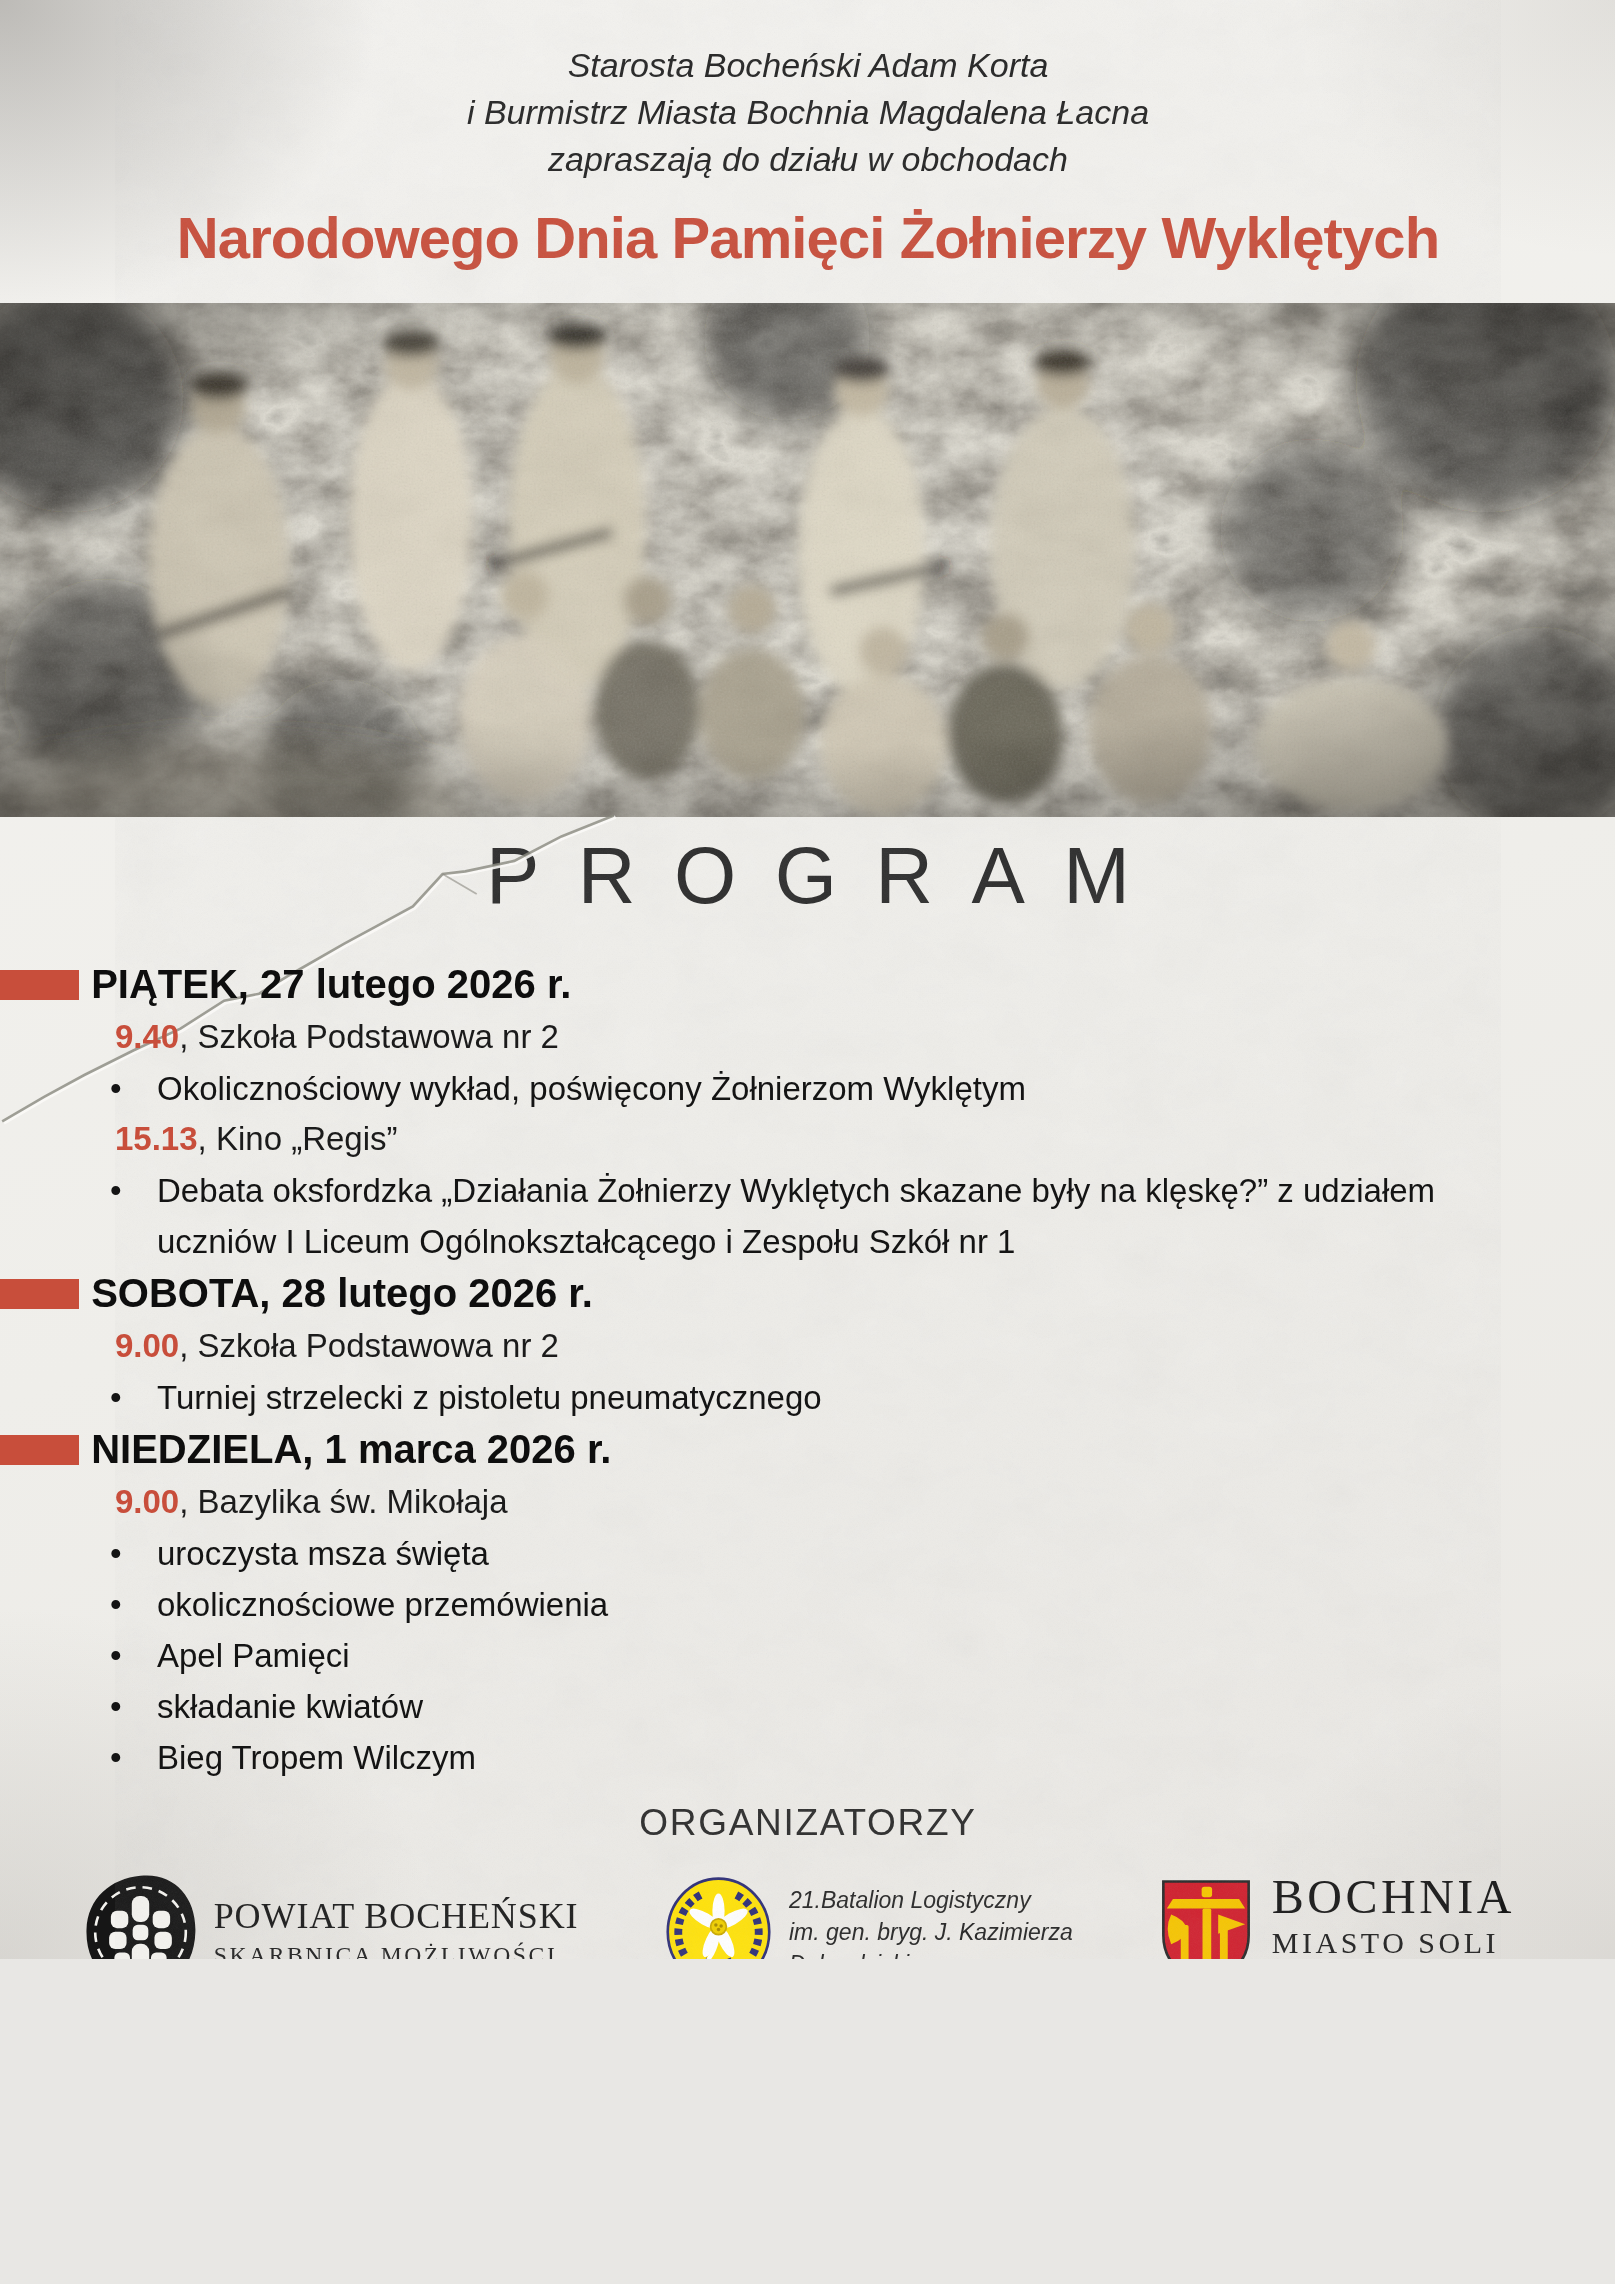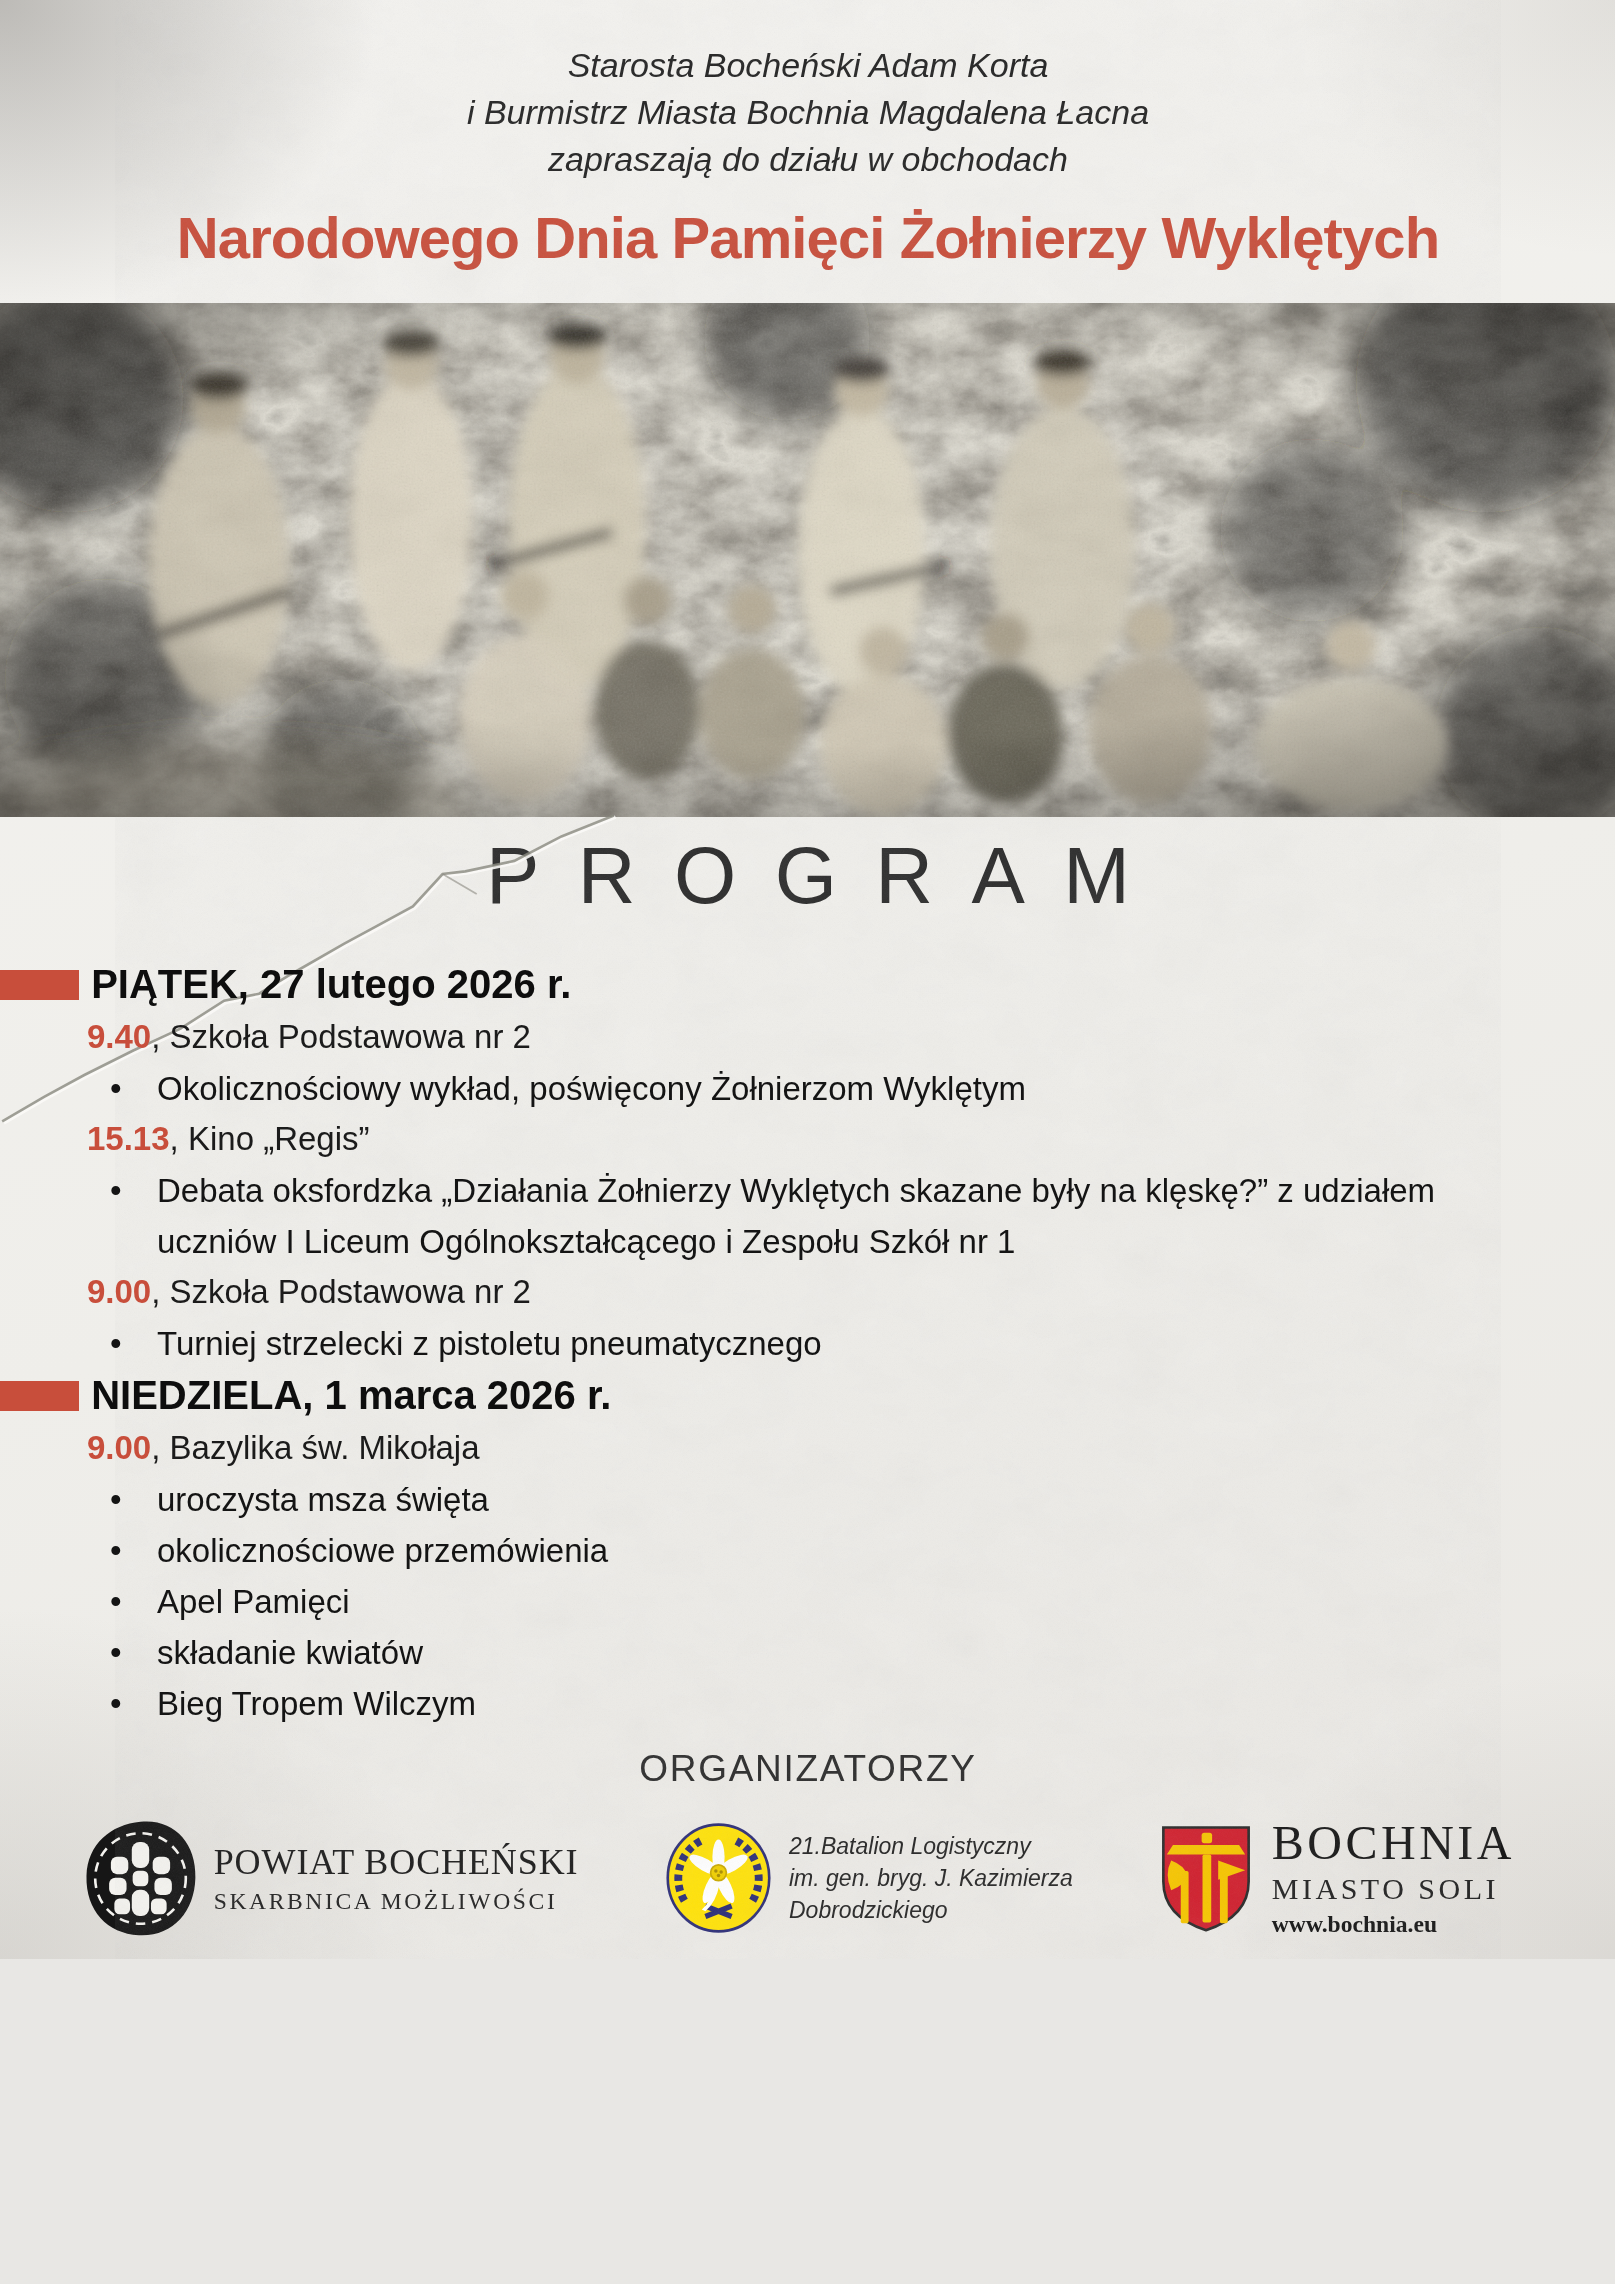--- a/index.html
+++ b/index.html
@@ -35,21 +35,21 @@
   
   .program-title{
     margin:14px 0 0 0;text-align:center;font-weight:400;color:#2b2b2b;
     font-size:80px;line-height:89px;letter-spacing:.48em;text-indent:.48em;
   }
   .program{margin-top:38px;position:relative;}
   .day-heading{display:flex;align-items:center;height:54px;}
   .day-marker{width:79px;height:30px;margin-right:12.2px;flex:0 0 auto;}
   .day-title{font-size:40px;font-weight:800;color:#0e0e0e;letter-spacing:0;}
   .time-row{display:flex;align-items:center;height:51px;padding-left:87px;font-size:33px;}
-  .time-val{font-weight:700;}
+  .time-val{font-weight:700;margin-left:28px;}
   .time-rest{color:#1b1b1b;}
   .bullet-row{display:flex;align-items:flex-start;padding-left:110px;min-height:51px;}
   .bullet-dot{flex:0 0 47px;font-size:33px;line-height:51px;color:#141414;}
   .bullet-text{flex:1;padding-right:68px;font-size:33px;line-height:51px;color:#141414;}
 
   
   .org-title{margin:15.7px 0 0 0;text-align:center;font-size:37px;line-height:49px;font-weight:400;letter-spacing:1.7px;color:#2c2c2c;}
   .logos{margin-top:21px;height:128px;display:flex;justify-content:space-between;align-items:center;padding:0 101px 0 83px;}
   .logo-group{display:flex;align-items:center;}
   .powiat-emblem{width:115px;height:121px;flex:0 0 auto;}
@@ -212,20 +212,24 @@
         <div class="bullet-text">Okolicznościowy wykład, poświęcony Żołnierzom Wyklętym</div>
       </div>
       <div class="time-row">
         <span class="time-val" style="color: rgb(200, 78, 59);">15.13</span>
         <span class="time-rest">, Kino „Regis”</span>
       </div>
       <div class="bullet-row">
         <span class="bullet-dot">•</span>
         <div class="bullet-text">Debata oksfordzka „Działania Żołnierzy Wyklętych skazane były na klęskę?” z udziałem uczniów I Liceum Ogólnokształcącego i Zespołu Szkół nr 1</div>
       </div>
+      <div class="day-heading">
+        <span class="day-marker" style="background: rgb(200, 78, 59);"></span>
+        <span class="day-title">SOBOTA, 28 lutego 2026 r.</span>
+      </div>
       <div class="time-row">
         <span class="time-val" style="color: rgb(200, 78, 59);">9.00</span>
         <span class="time-rest">, Szkoła Podstawowa nr 2</span>
       </div>
       <div class="bullet-row">
         <span class="bullet-dot">•</span>
         <div class="bullet-text">Turniej strzelecki z pistoletu pneumatycznego</div>
       </div>
       <div class="day-heading">
         <span class="day-marker" style="background: rgb(200, 78, 59);"></span>

